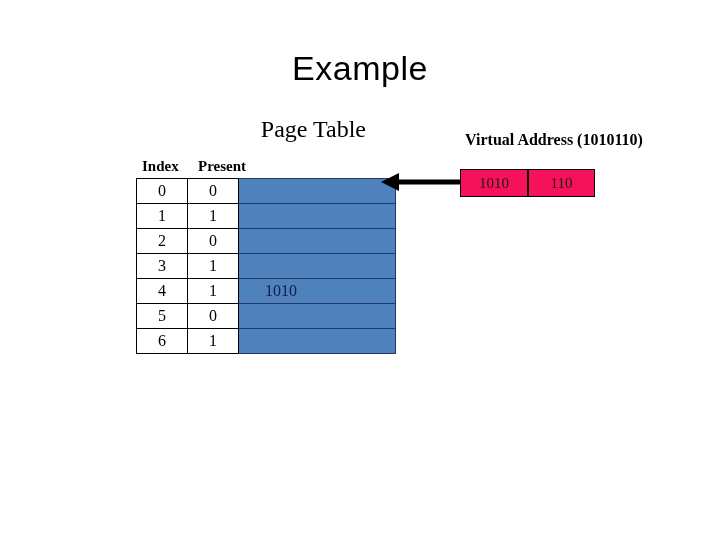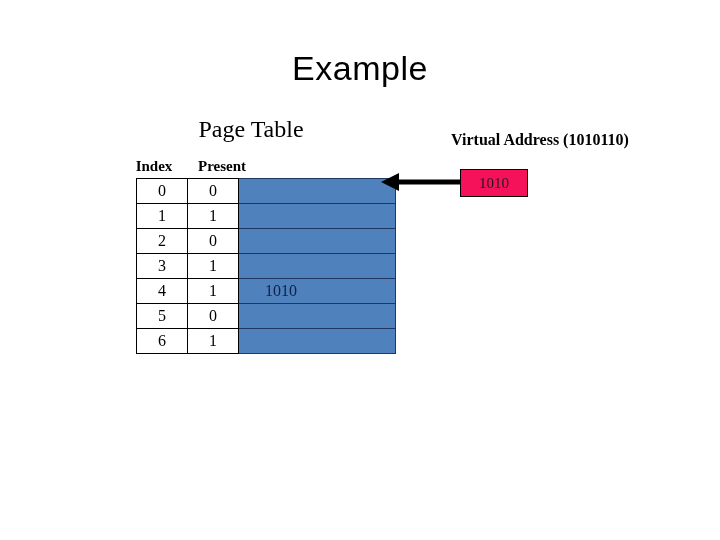--- a/index.html
+++ b/index.html
@@ -29,21 +29,21 @@
     letter-spacing: 0.5px;
     line-height: 40px;
   }
 
   
   #page-table-heading {
     position: absolute;
     left: 136px;
     top: 114px;
     width: 230px;
-    text-align: center;
+    text-align: right;
     font-family: "Liberation Serif", serif;
     font-size: 24px;
     font-weight: 400;
     color: #000000;
     line-height: 30px;
   }
 
   #table-col-headers {
     position: absolute;
     left: 128px;
@@ -54,21 +54,21 @@
     font-size: 15px;
     font-weight: bold;
     color: #000000;
     white-space: nowrap;
   }
   #table-col-headers .hdr {
     position: absolute;
     top: 0;
     line-height: 19px;
   }
-  #hdr-index   { left: 0px;   width: 52px; text-align: center; }
+  #hdr-index   { left: 14px;   width: 52px; }
   #hdr-present { left: 54px;  width: 62px; text-align: center; margin-left: 9px; }
   #hdr-vaddr   { left = 0; left: 122px; width: 122px; text-align: center; }
 
   
   #page-table {
     position: absolute;
     left: 136px;
     top: 178px;
     width: 230px;
     border-collapse: collapse;
@@ -102,21 +102,21 @@
     position: absolute;
     left: 381px;
     top: 170px;
     width: 80px;
     height: 24px;
   }
 
   
   #virtual-address-label {
     position: absolute;
-    left: 415px;
+    left: 429px;
     top: 130px;
     width: 250px;
     text-align: center;
     font-family: "Liberation Serif", serif;
     font-size: 16px;
     font-weight: bold;
     color: #000000;
     line-height: 20px;
     white-space: nowrap;
   }
@@ -198,13 +198,14 @@
 
 <svg id="mapping-arrow" viewBox="0 0 80 24">
   <polygon points="0,12 18,3 18,21" fill="#000000"></polygon>
   <rect x="17" y="9.5" width="63" height="5" fill="#000000"></rect>
 </svg>
 
 <div id="virtual-address-label">Virtual Address (1010110)</div>
 
 <div id="va-boxes">
   <div class="va-cell" id="va-cell-page">1010</div>
+  <div class="va-cell" id="va-cell-offset">110</div>
 </div>
 
 </body></html>

